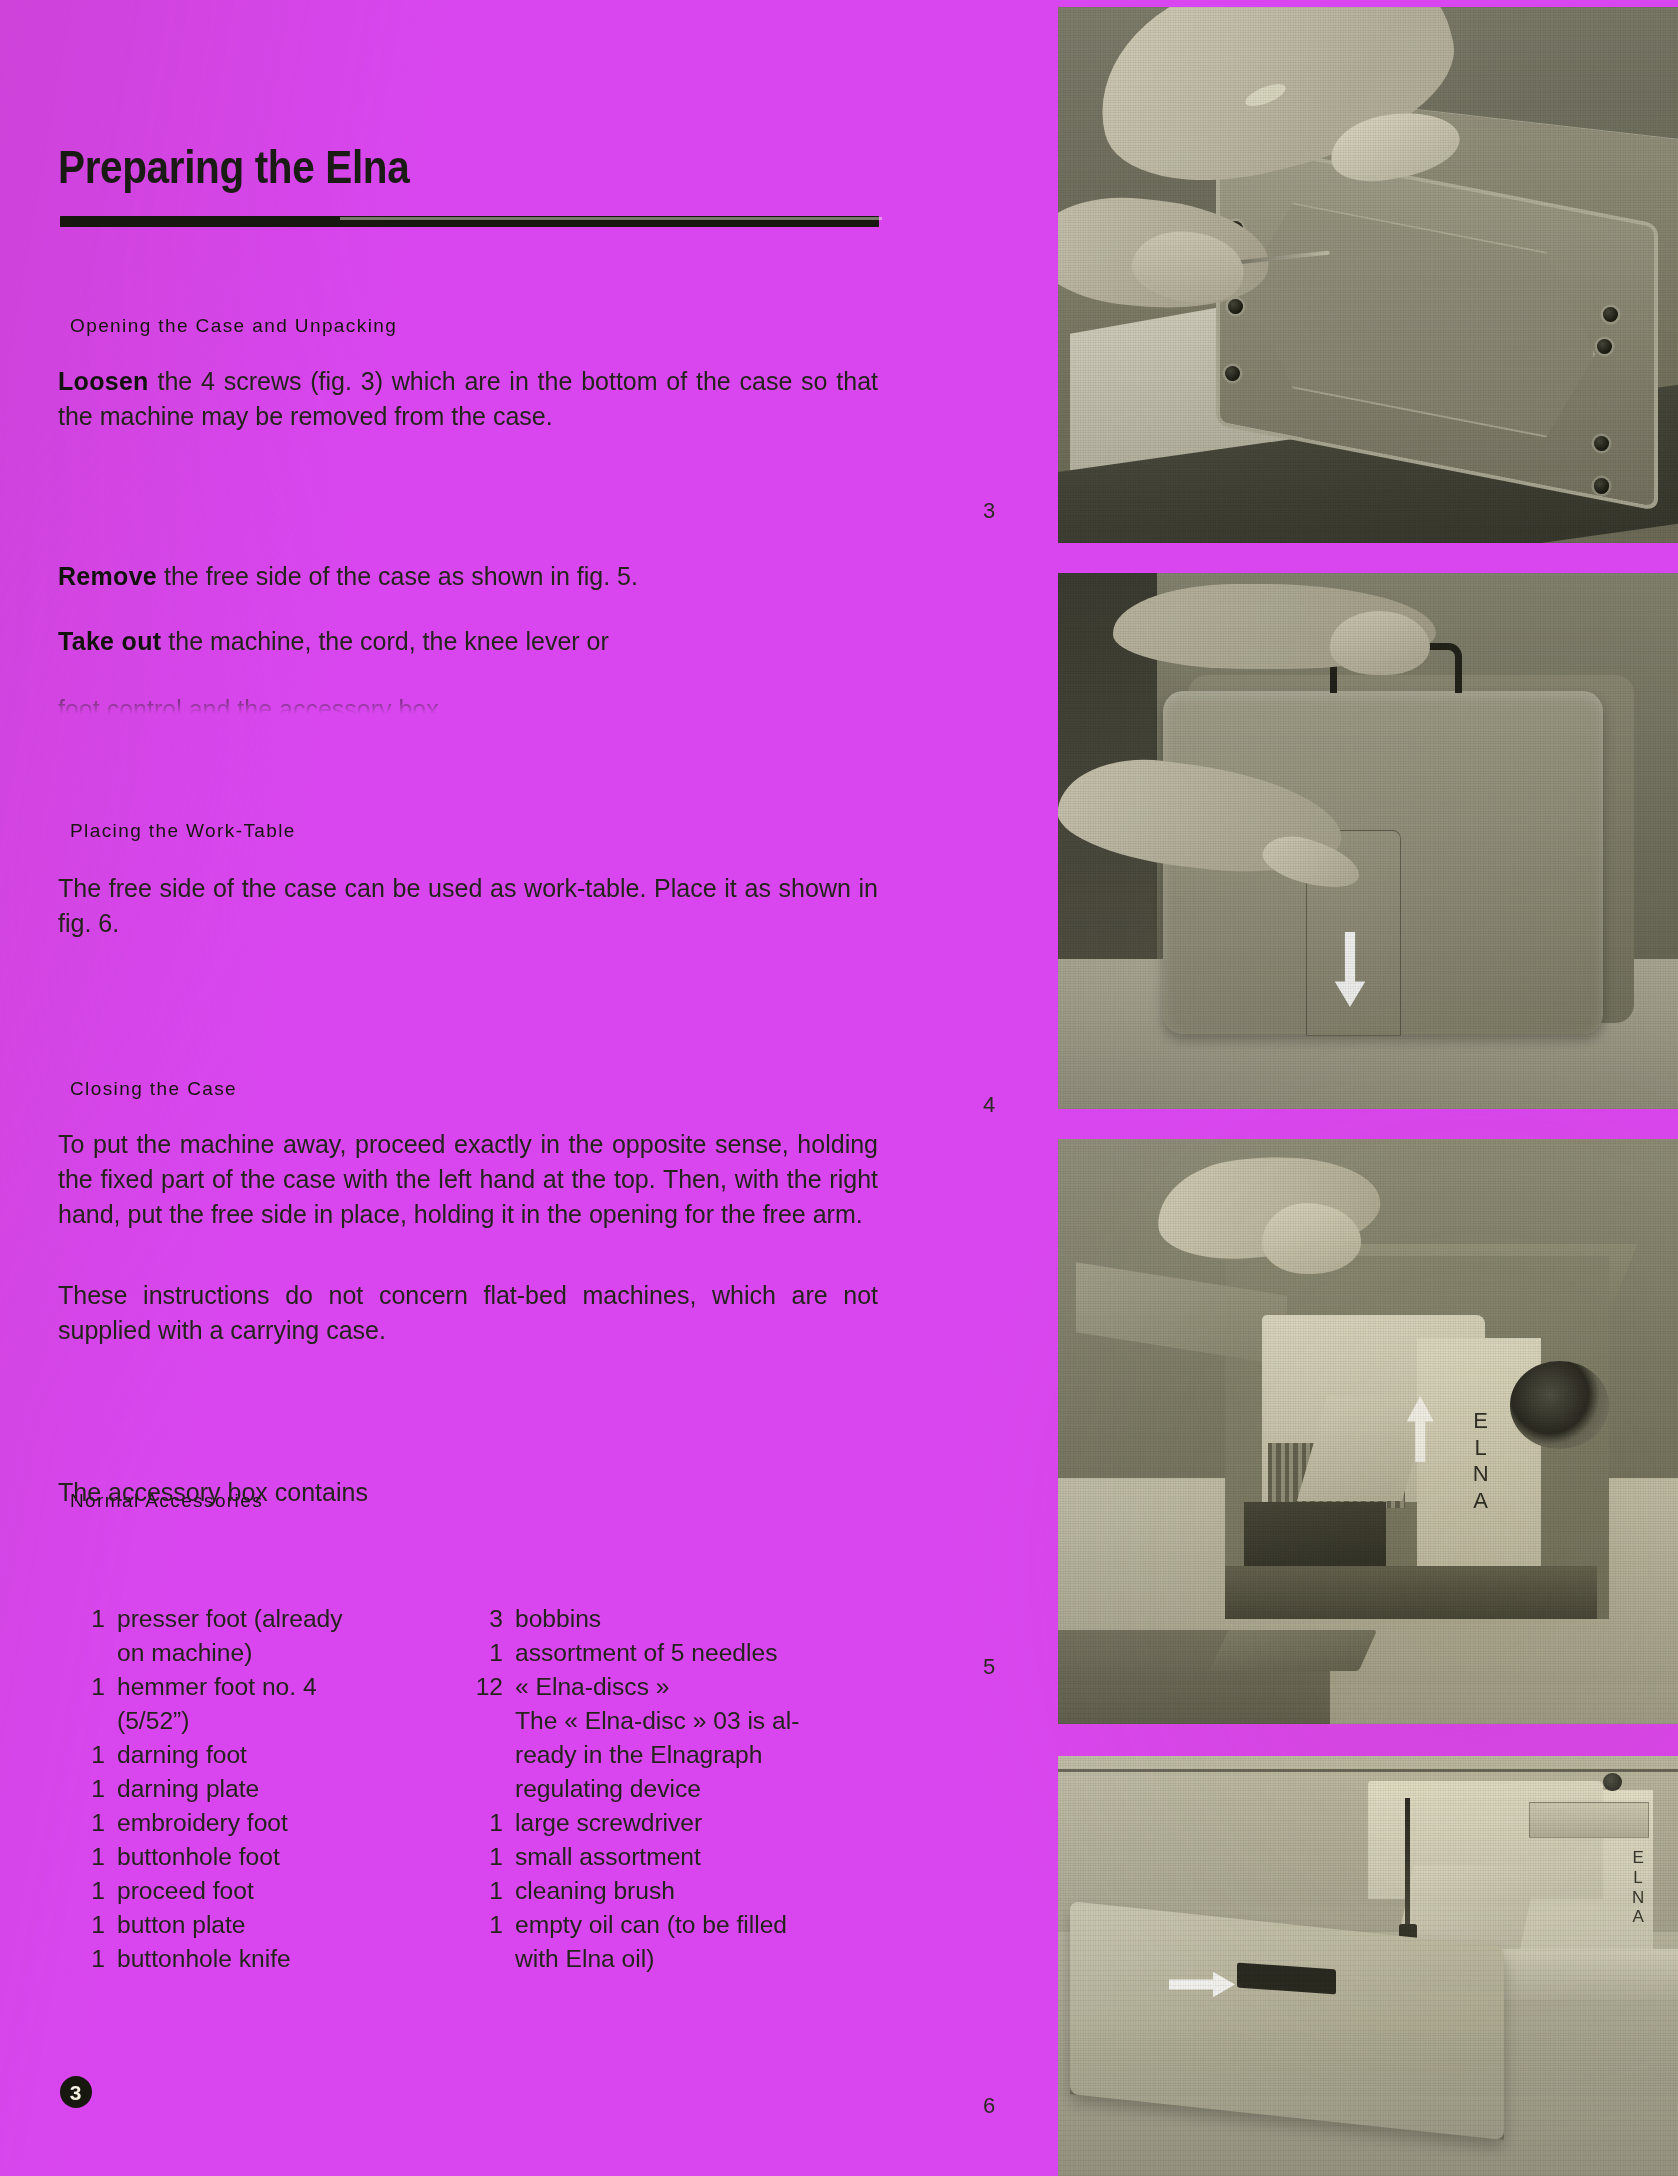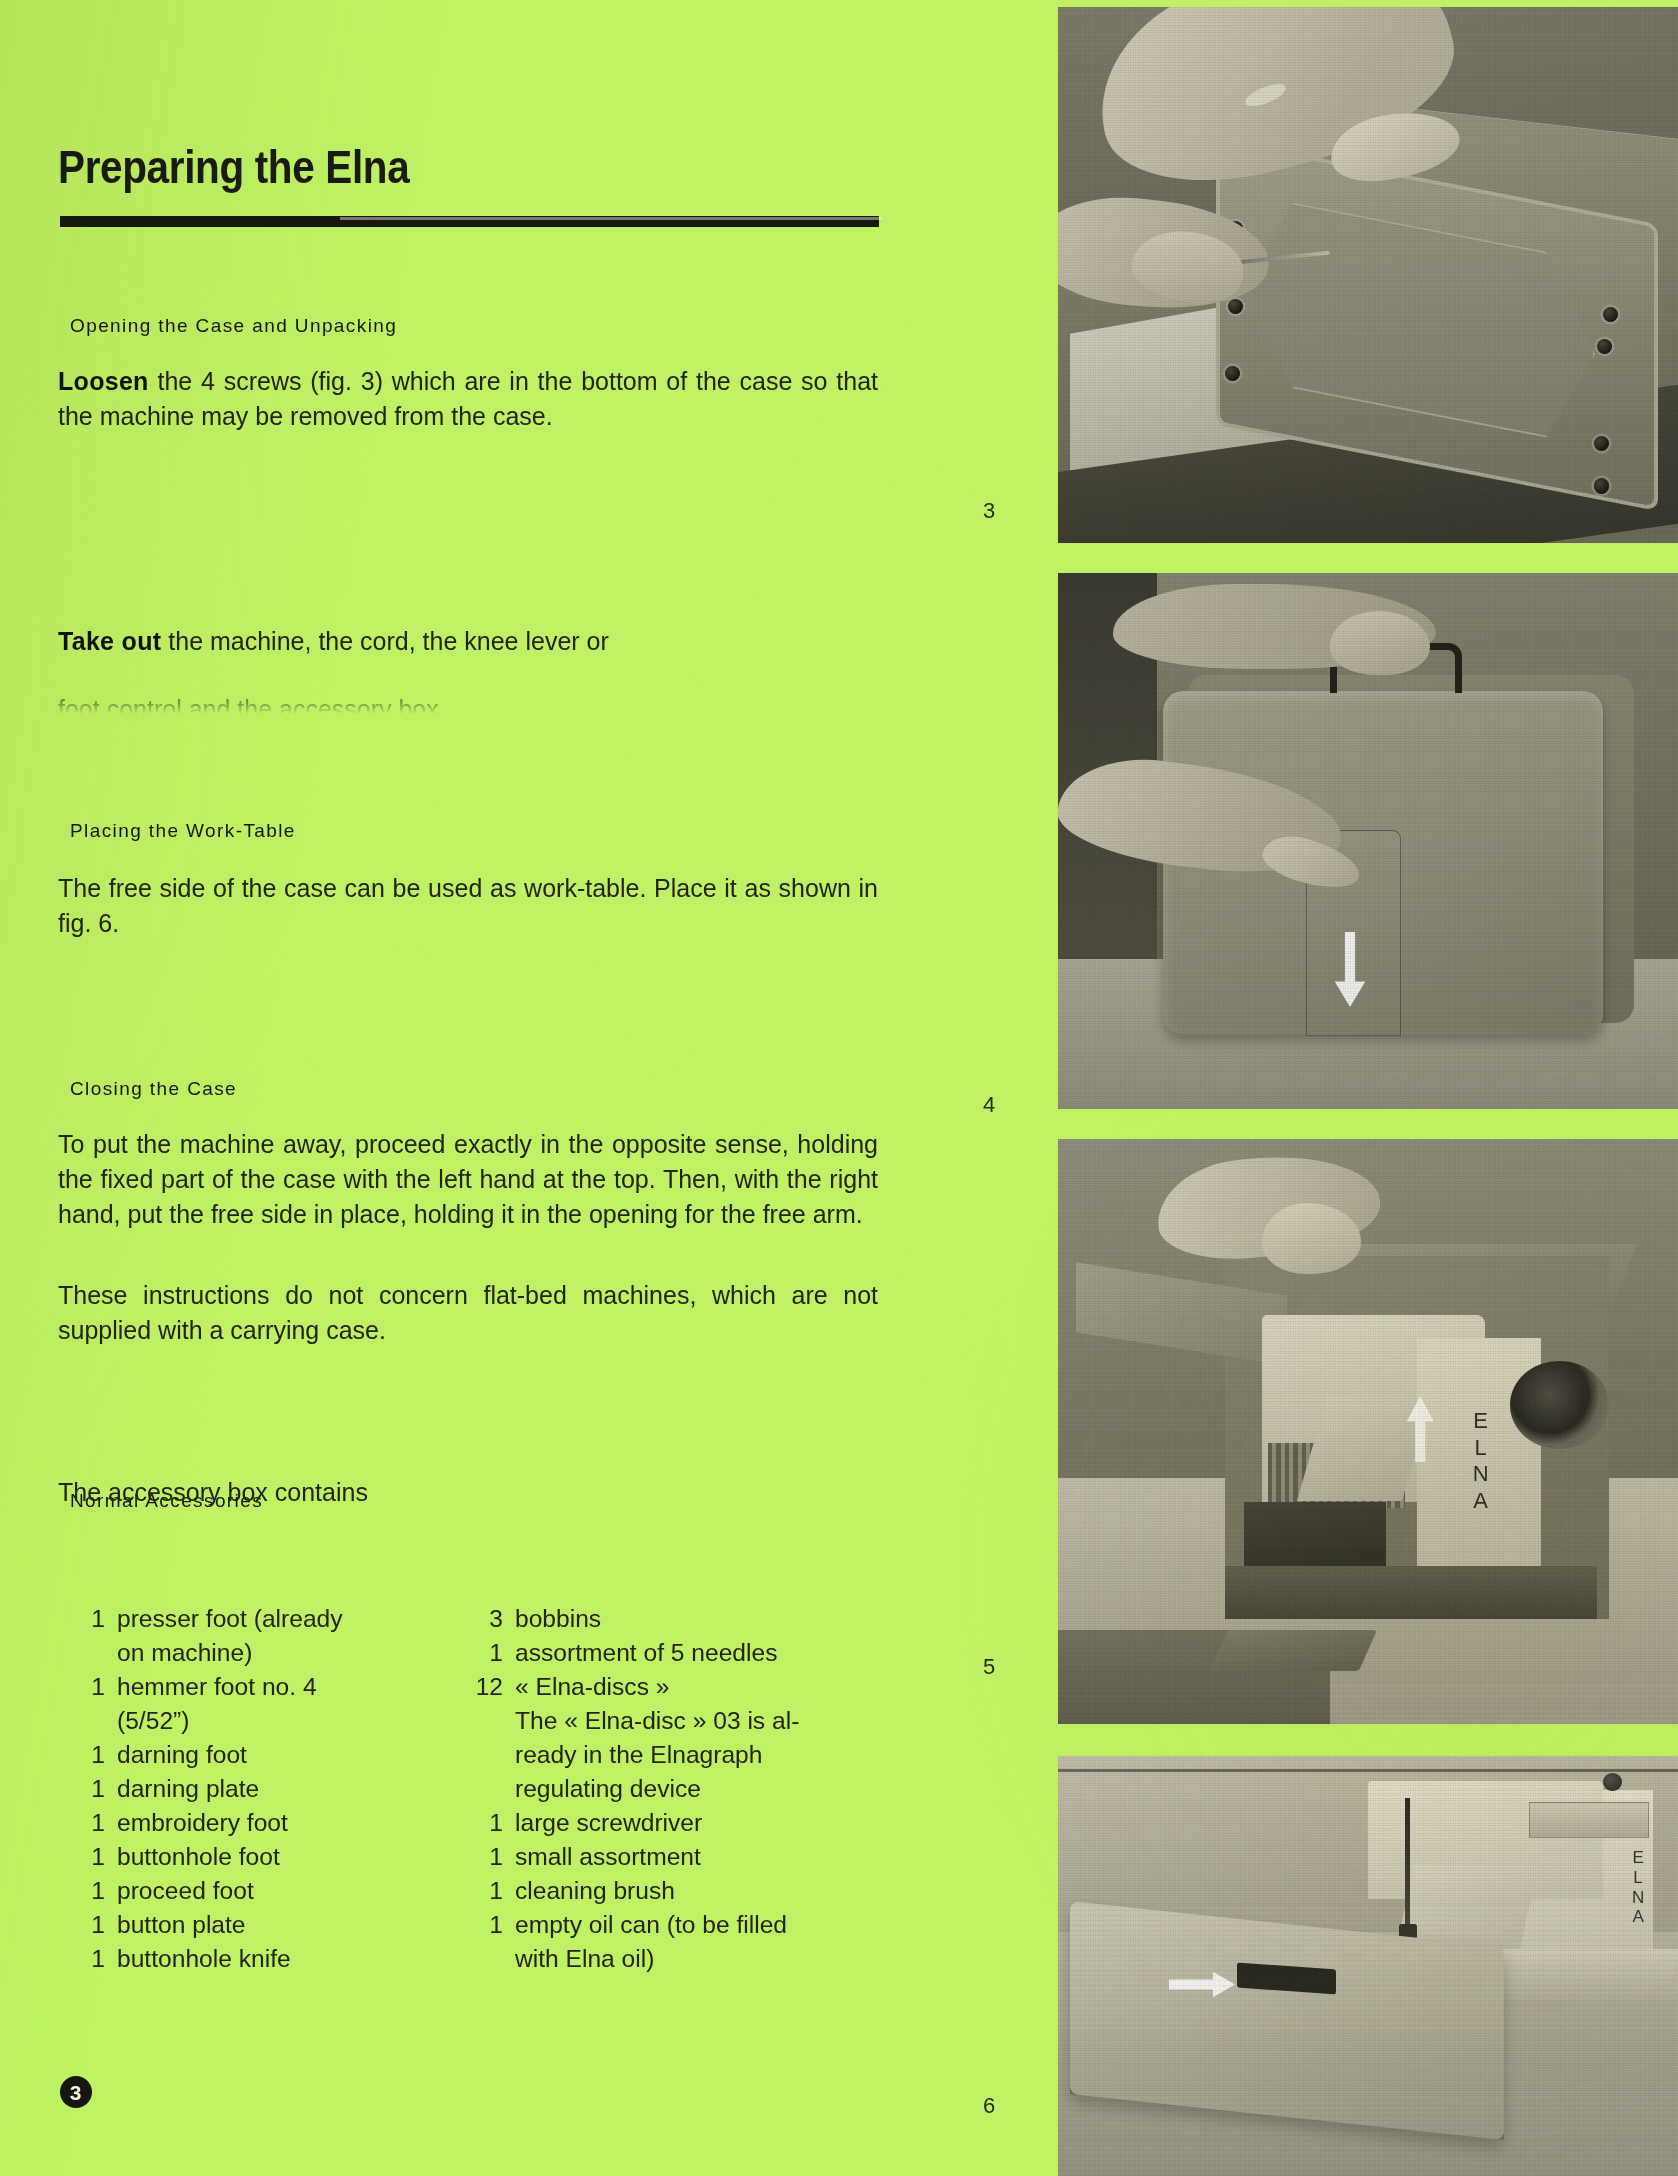--- a/index.html
+++ b/index.html
@@ -9,21 +9,21 @@
     background: #ffffff;
   }
   body {
     font-family: "Liberation Sans", sans-serif;
   }
 
   .page {
     position: relative;
     width: 1678px;
     height: 2176px;
-    background: #bef264;
+    background: #d946ef;
     overflow: hidden;
   }
 
   
   .page::after {
     content: "";
     position: absolute;
     inset: 0;
     pointer-events: none;
     background:
@@ -404,20 +404,23 @@
     <div class="page-title">Preparing the Elna</div>
     <div class="title-rule"></div>
 
     <div class="sec-head" style="top:315px">Opening the Case and Unpacking</div>
 
     <div class="para" style="top:364px">
       <b>Loosen</b><span> the 4 screws (fig. 3) which are in the bottom of the case so that the machine may be removed from the case.</span>
     </div>
 
 
+    <div class="para noj" style="top:559px">
+      <b>Remove</b><span> the free side of the case as shown in fig. 5.</span>
+    </div>
 
     <div class="para" style="top:624px; width:820px;">
       <b>Take out</b><span> the machine, the cord, the knee lever or</span>
     </div>
     <div class="fade-cut" style="top:692px">foot control and the accessory box.</div>
 
     <div class="sec-head" style="top:820px">Placing the Work-Table</div>
 
     <div class="para" style="top:871px; width:820px;">The free side of the case can be used as work-table. Place it as shown in fig. 6.</div>
 

